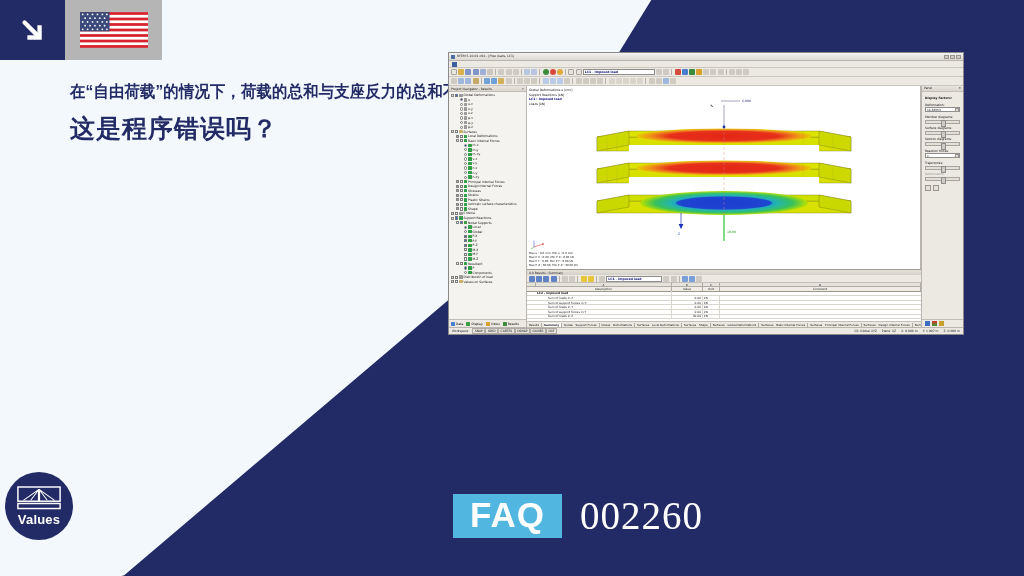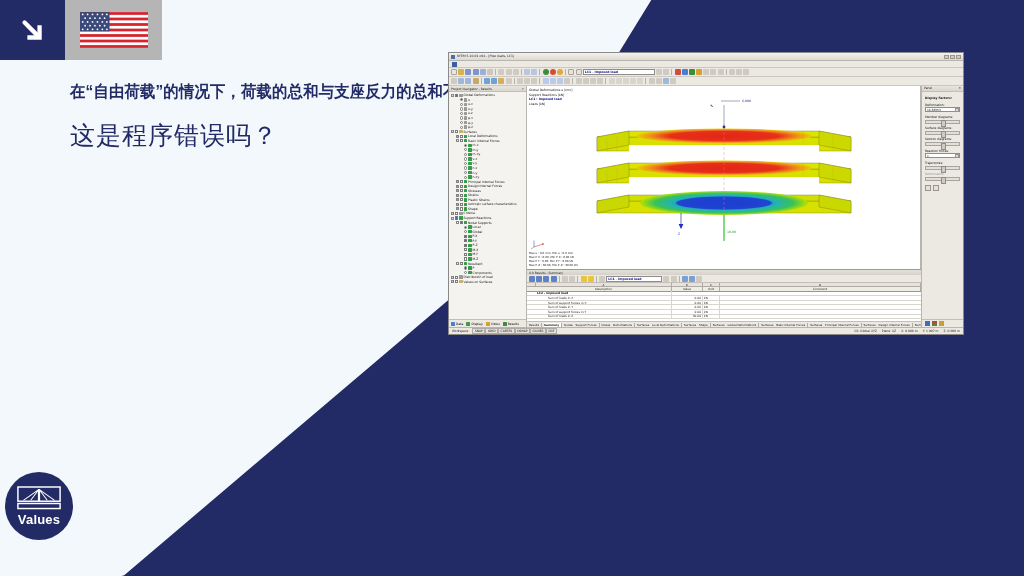--- a/index.html
+++ b/index.html
@@ -40,22 +40,22 @@
   #headline{
     position:absolute; left:70px; top:80px; width:370px;
     z-index:6; color:#232b66;
   }
   #headline-line1{
     font-size:16.5px; line-height:1.45; letter-spacing:0.2px;
     font-weight:600; white-space:nowrap;
     transform:scaleX(0.93); transform-origin:left center;
   }
   #headline-line2{
-    font-size:25px; line-height:1.5; font-weight:400;
-    margin-top:13px; letter-spacing:1px;
+    font-size:25px; line-height:1.5; font-weight:700;
+    margin-top:6px; letter-spacing:1px;
   }
 
   
   #logo{
     position:absolute; left:5px; top:472px;
     width:68px; height:68px; border-radius:50%;
     background:#232b66; z-index:6;
     display:flex; flex-direction:column; align-items:center; justify-content:center;
   }
   #logo-mark{ width:44px; height:24px; }
@@ -341,20 +341,22 @@
   <svg id="logo-mark" viewBox="0 0 48 26">
     <rect x="1" y="1" width="46" height="15.5" fill="none" stroke="#fff" stroke-width="1.6"></rect>
     <rect x="1" y="19" width="46" height="5.5" fill="none" stroke="#fff" stroke-width="1.6"></rect>
     <path d="M24 3.5 L24 16.5" stroke="#fff" stroke-width="2.4"></path>
     <path d="M24 3.5 L7 15.5 M24 3.5 L41 15.5 M24 3.5 L15 15.5 M24 3.5 L33 15.5" stroke="#fff" stroke-width="1.1" fill="none"></path>
   </svg>
   <div id="logo-text">Values</div>
 </div>
 
 <div id="faq-row">
+  <div id="faq-badge">FAQ</div>
+  <div id="faq-number">002260</div>
 </div>
 
 <div id="app-window">
 
   <div id="titlebar">
     <span id="title-icon"></span>
     <span class="tiny">RFEM 5.10.01 x64 - [Free loads, LC1]</span>
     <span id="titlebar-buttons">
       <span></span>
       <span></span>

